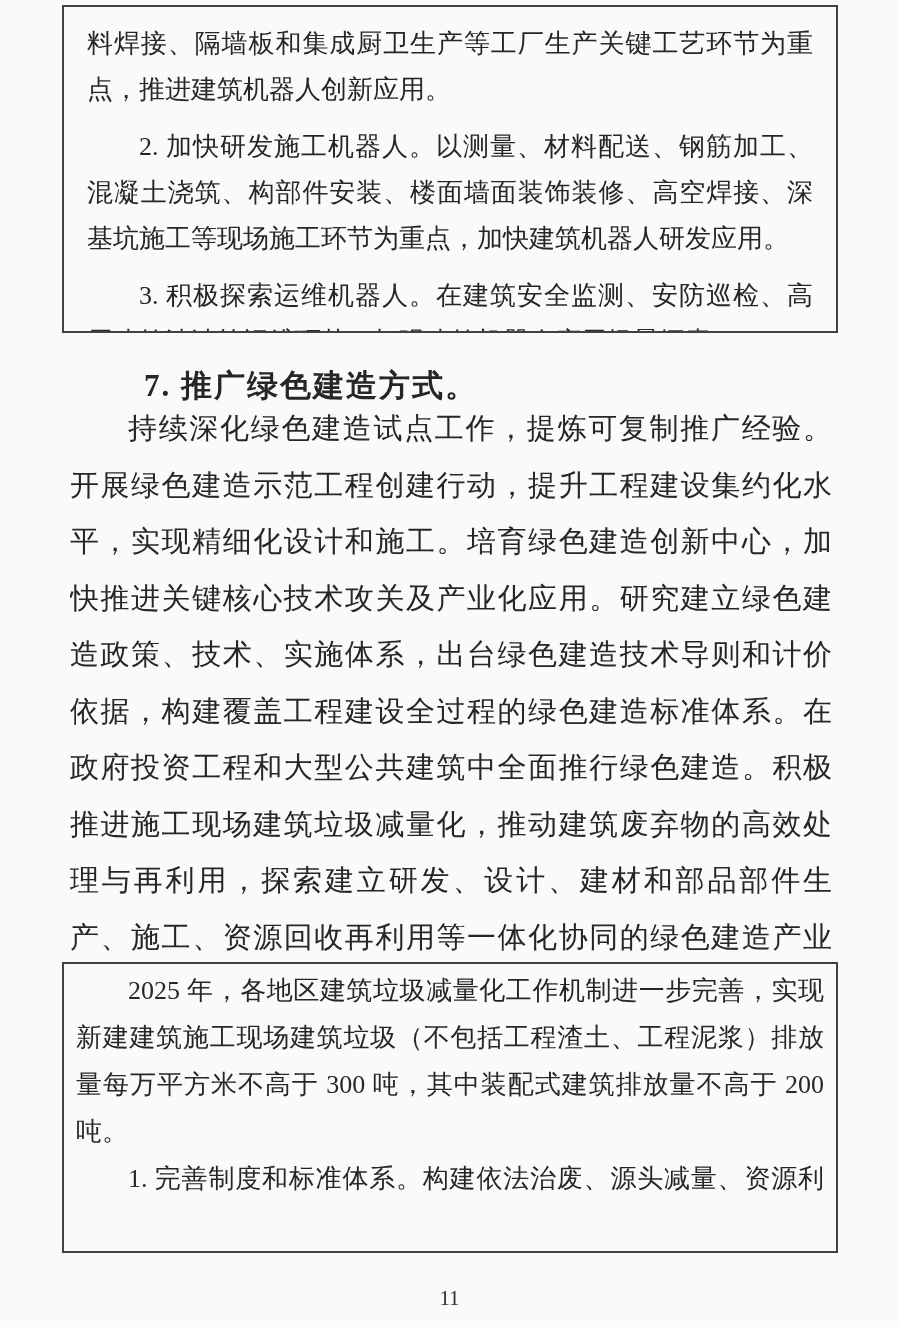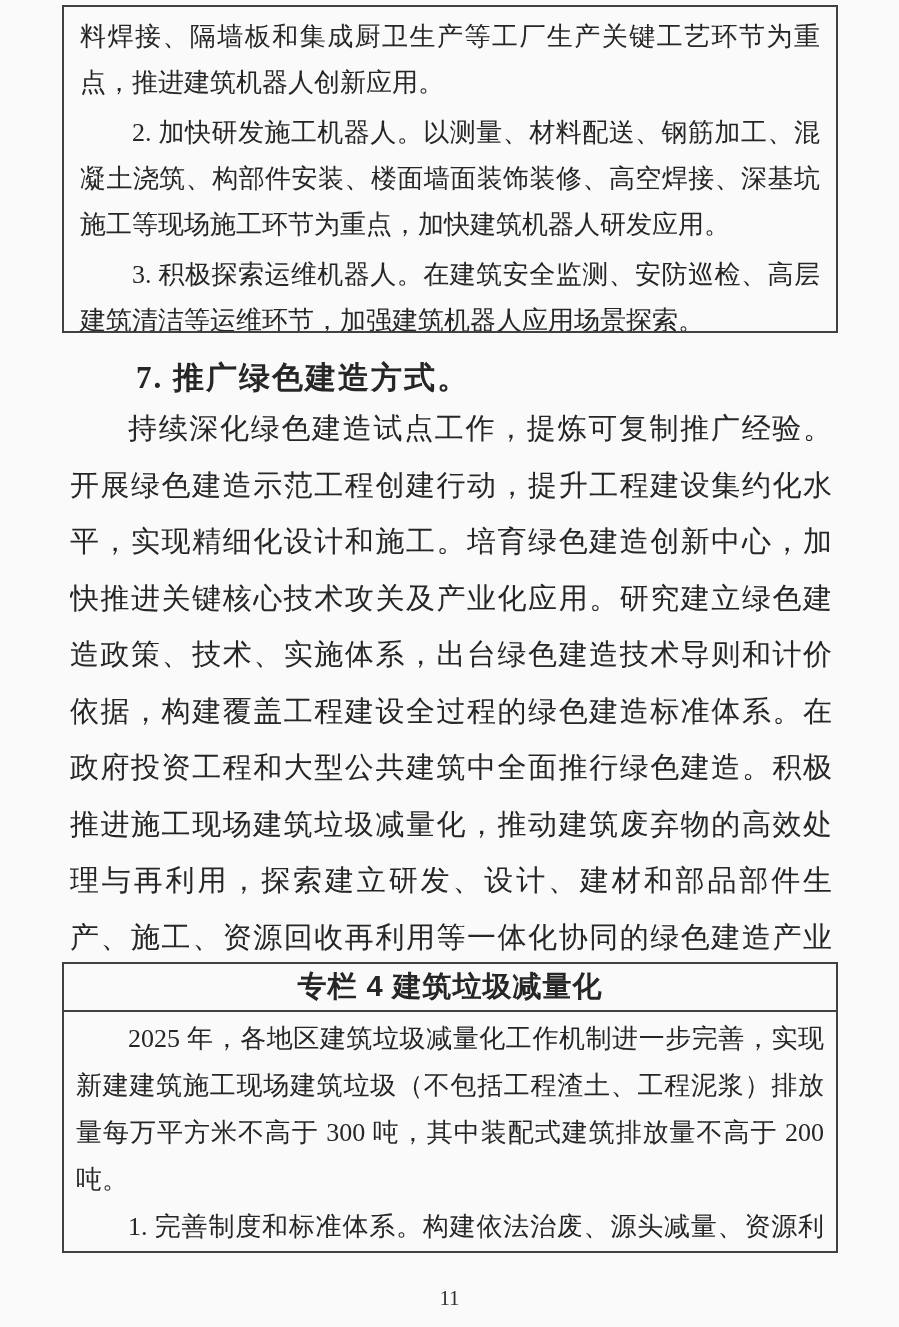--- a/index.html
+++ b/index.html
@@ -22,34 +22,34 @@
   }
   
   .box-robots {
     left: 62px; top: 5px;
     width: 776px; height: 328px;
     padding: 3px 12px 4px 12px;
     font-size: 26px;
     line-height: 46px;
   }
   .box-robots p {
-    margin: 4px;
+    margin: 11px;
     text-align: justify;
     text-justify: inter-ideograph;
     word-break: break-all;
     text-indent: 2em;
   }
   .box-robots p.continuation { text-indent: 0; }
 
   
   .section-heading {
     position: absolute;
     left: 70px; top: 352px;
     width: 763px;
-    margin: 4px;
+    margin: 12px;
     font-size: 31px;
     line-height: 44px;
     font-weight: 700;
     text-indent: 2em;
     letter-spacing: 2px;
   }
 
   
   .main-paragraph {
     position: absolute;
@@ -119,21 +119,20 @@
     <p class="continuation">料焊接、隔墙板和集成厨卫生产等工厂生产关键工艺环节为重点，推进建筑机器人创新应用。</p>
     <p>2. 加快研发施工机器人。以测量、材料配送、钢筋加工、混凝土浇筑、构部件安装、楼面墙面装饰装修、高空焊接、深基坑施工等现场施工环节为重点，加快建筑机器人研发应用。</p>
     <p>3. 积极探索运维机器人。在建筑安全监测、安防巡检、高层建筑清洁等运维环节，加强建筑机器人应用场景探索。</p>
   </section>
 
   <h2 class="section-heading">7. 推广绿色建造方式。</h2>
 
   <p class="main-paragraph">持续深化绿色建造试点工作，提炼可复制推广经验。开展绿色建造示范工程创建行动，提升工程建设集约化水平，实现精细化设计和施工。培育绿色建造创新中心，加快推进关键核心技术攻关及产业化应用。研究建立绿色建造政策、技术、实施体系，出台绿色建造技术导则和计价依据，构建覆盖工程建设全过程的绿色建造标准体系。在政府投资工程和大型公共建筑中全面推行绿色建造。积极推进施工现场建筑垃圾减量化，推动建筑废弃物的高效处理与再利用，探索建立研发、设计、建材和部品部件生产、施工、资源回收再利用等一体化协同的绿色建造产业链。</p>
 
   <section class="box box-column4">
-    <div class="box-header">专栏 4  建筑垃圾减量化</div>
     <div class="box-body">
       <p>2025 年，各地区建筑垃圾减量化工作机制进一步完善，实现新建建筑施工现场建筑垃圾（不包括工程渣土、工程泥浆）排放量每万平方米不高于 300 吨，其中装配式建筑排放量不高于 200 吨。</p>
       <p>1. 完善制度和标准体系。构建依法治废、源头减量、资源利用制度体系和建筑垃圾分类、收集、统计、处置及再生利用标准体系。探</p>
     </div>
   </section>
 
   <div class="page-number">11</div>
 
 </div>
 

